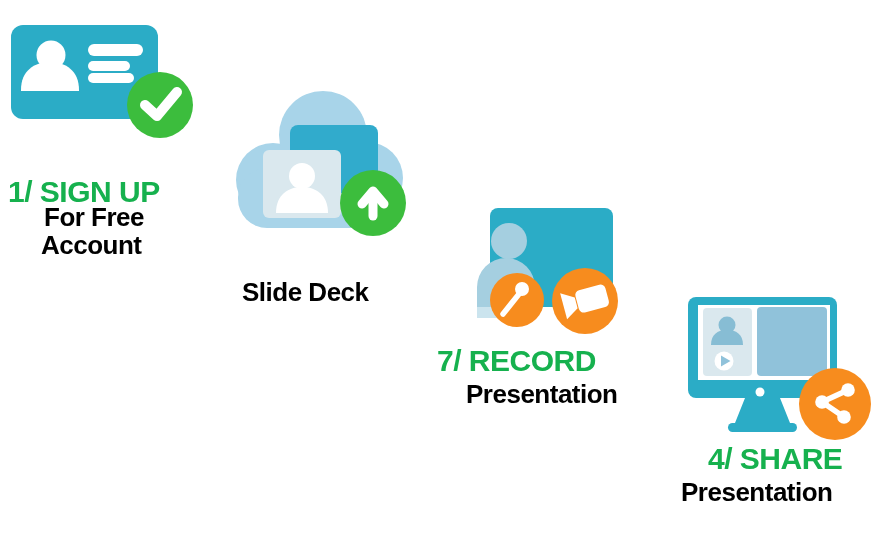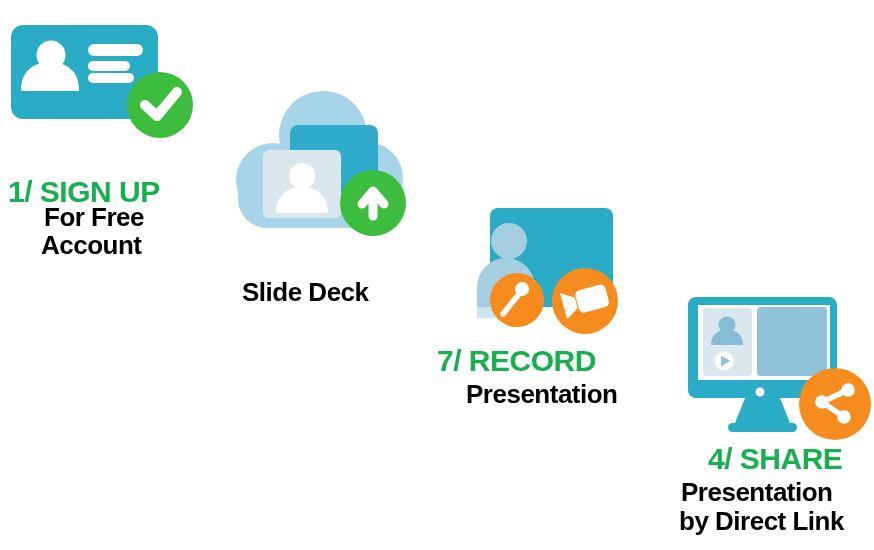--- a/index.html
+++ b/index.html
@@ -101,15 +101,14 @@
   <div id="t1a" class="txt s">For Free</div>
   <div id="t1b" class="txt s">Account</div>
 
   <div id="t2a" class="txt s">Slide Deck</div>
 
   <div id="t3h" class="txt h">7/ RECORD</div>
   <div id="t3a" class="txt s">Presentation</div>
 
   <div id="t4h" class="txt h">4/ SHARE</div>
   <div id="t4a" class="txt s">Presentation</div>
-  <div id="t4b" class="txt s">by Direct Link</div>
 
 </div>
 
 </body></html>

